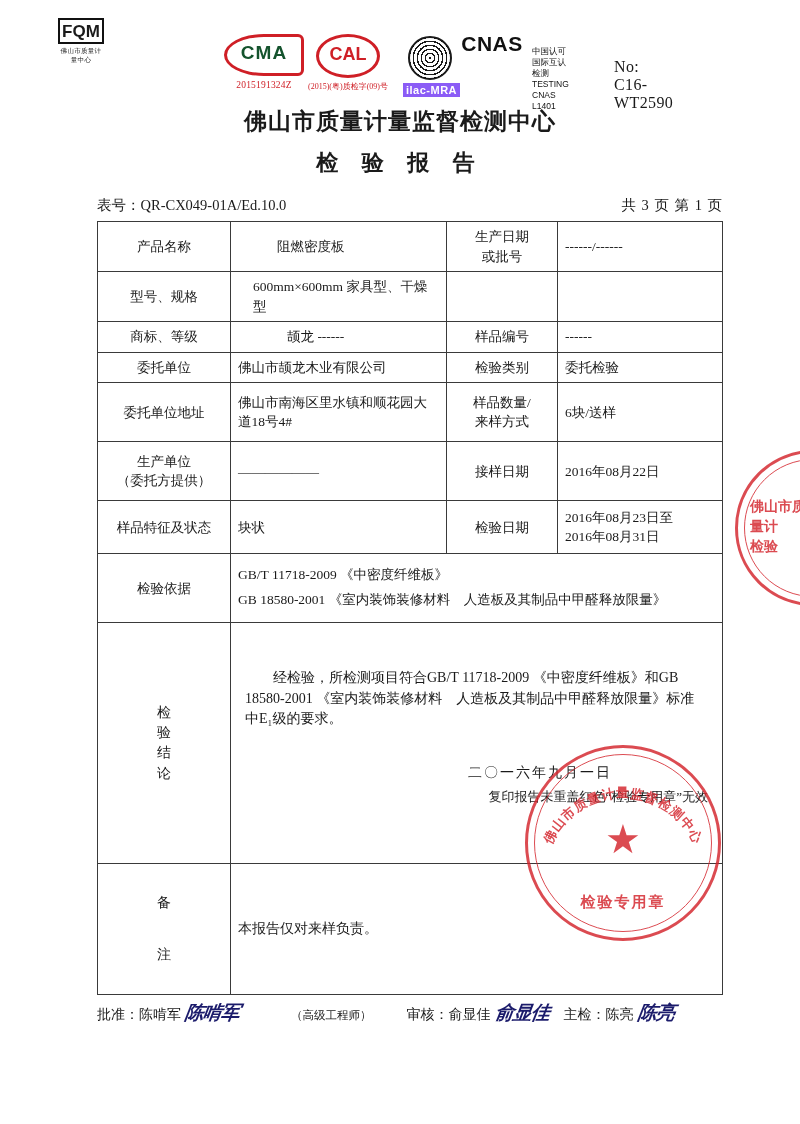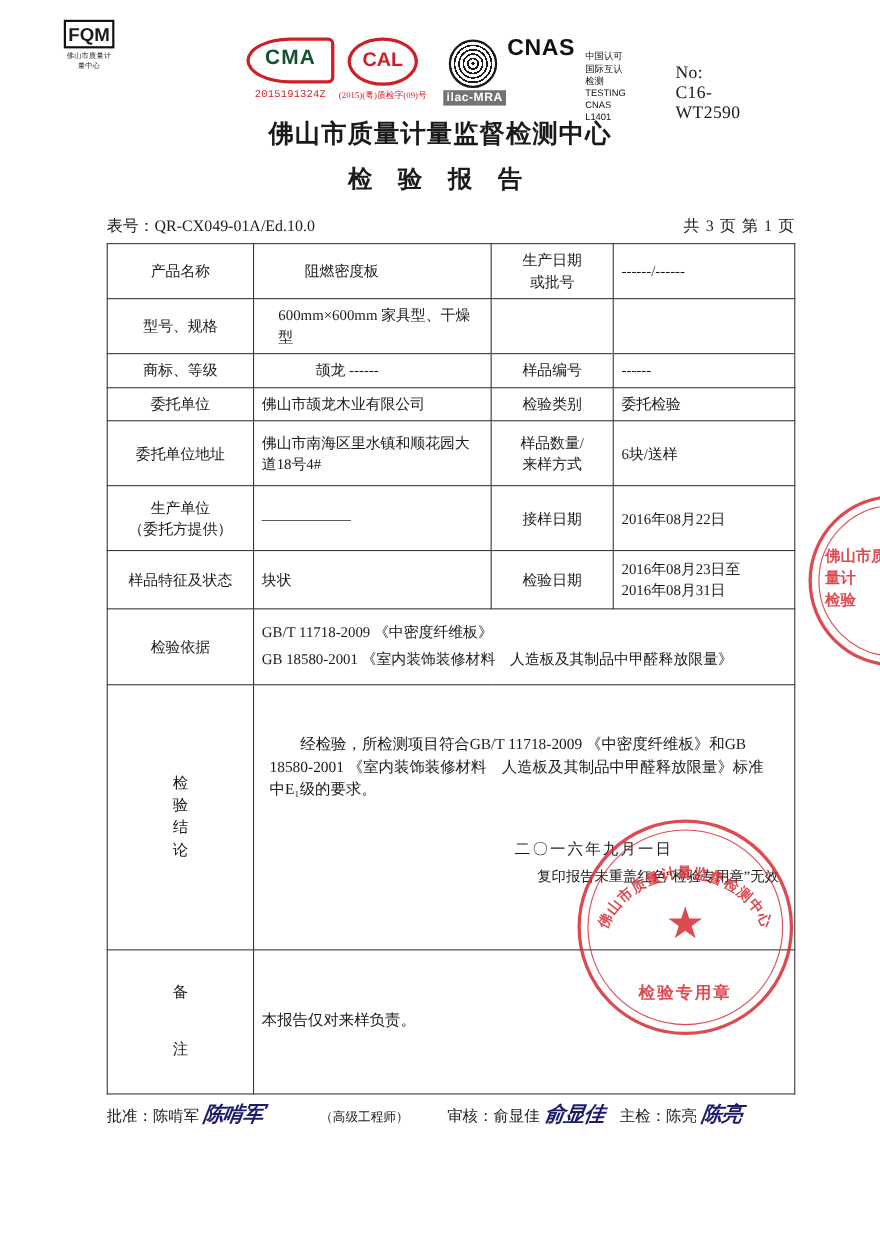--- a/index.html
+++ b/index.html
@@ -69,21 +69,21 @@
     color: #14532d;
     font-family: "Liberation Sans", sans-serif;
     font-weight: bold;
     font-size: 19px;
     line-height: 32px;
     letter-spacing: 1px;
     position: relative;
   }
   .cma-code {
     color: #cf1f26;
-    font-family: Liberation Mono, monospace;
+    font-family: Liberation Serif, serif;
     font-size: 9.5px;
     margin-top: 4px;
     letter-spacing: 0.2px;
   }
 
   .cal-logo {
     position: absolute;
     left: 302px;
     top: 20px;
     width: 92px;
@@ -124,21 +124,21 @@
     background:
       repeating-radial-gradient(circle at 50% 50%, #1a1a1a 0 1.5px, #fff 1.5px 4px);
   }
   .ilac-text {
     display: inline-block;
     vertical-align: middle;
     font-family: "Liberation Sans", sans-serif;
     font-weight: bold;
     font-size: 11px;
     color: #111;
-    background: #737373;
+    background: #8b5cf6;
     color: #fff;
     padding: 1px 3px;
     margin-left: 3px;
     letter-spacing: 0.5px;
   }
 
   .cnas-logo {
     position: absolute;
     left: 452px;
     top: 18px;

